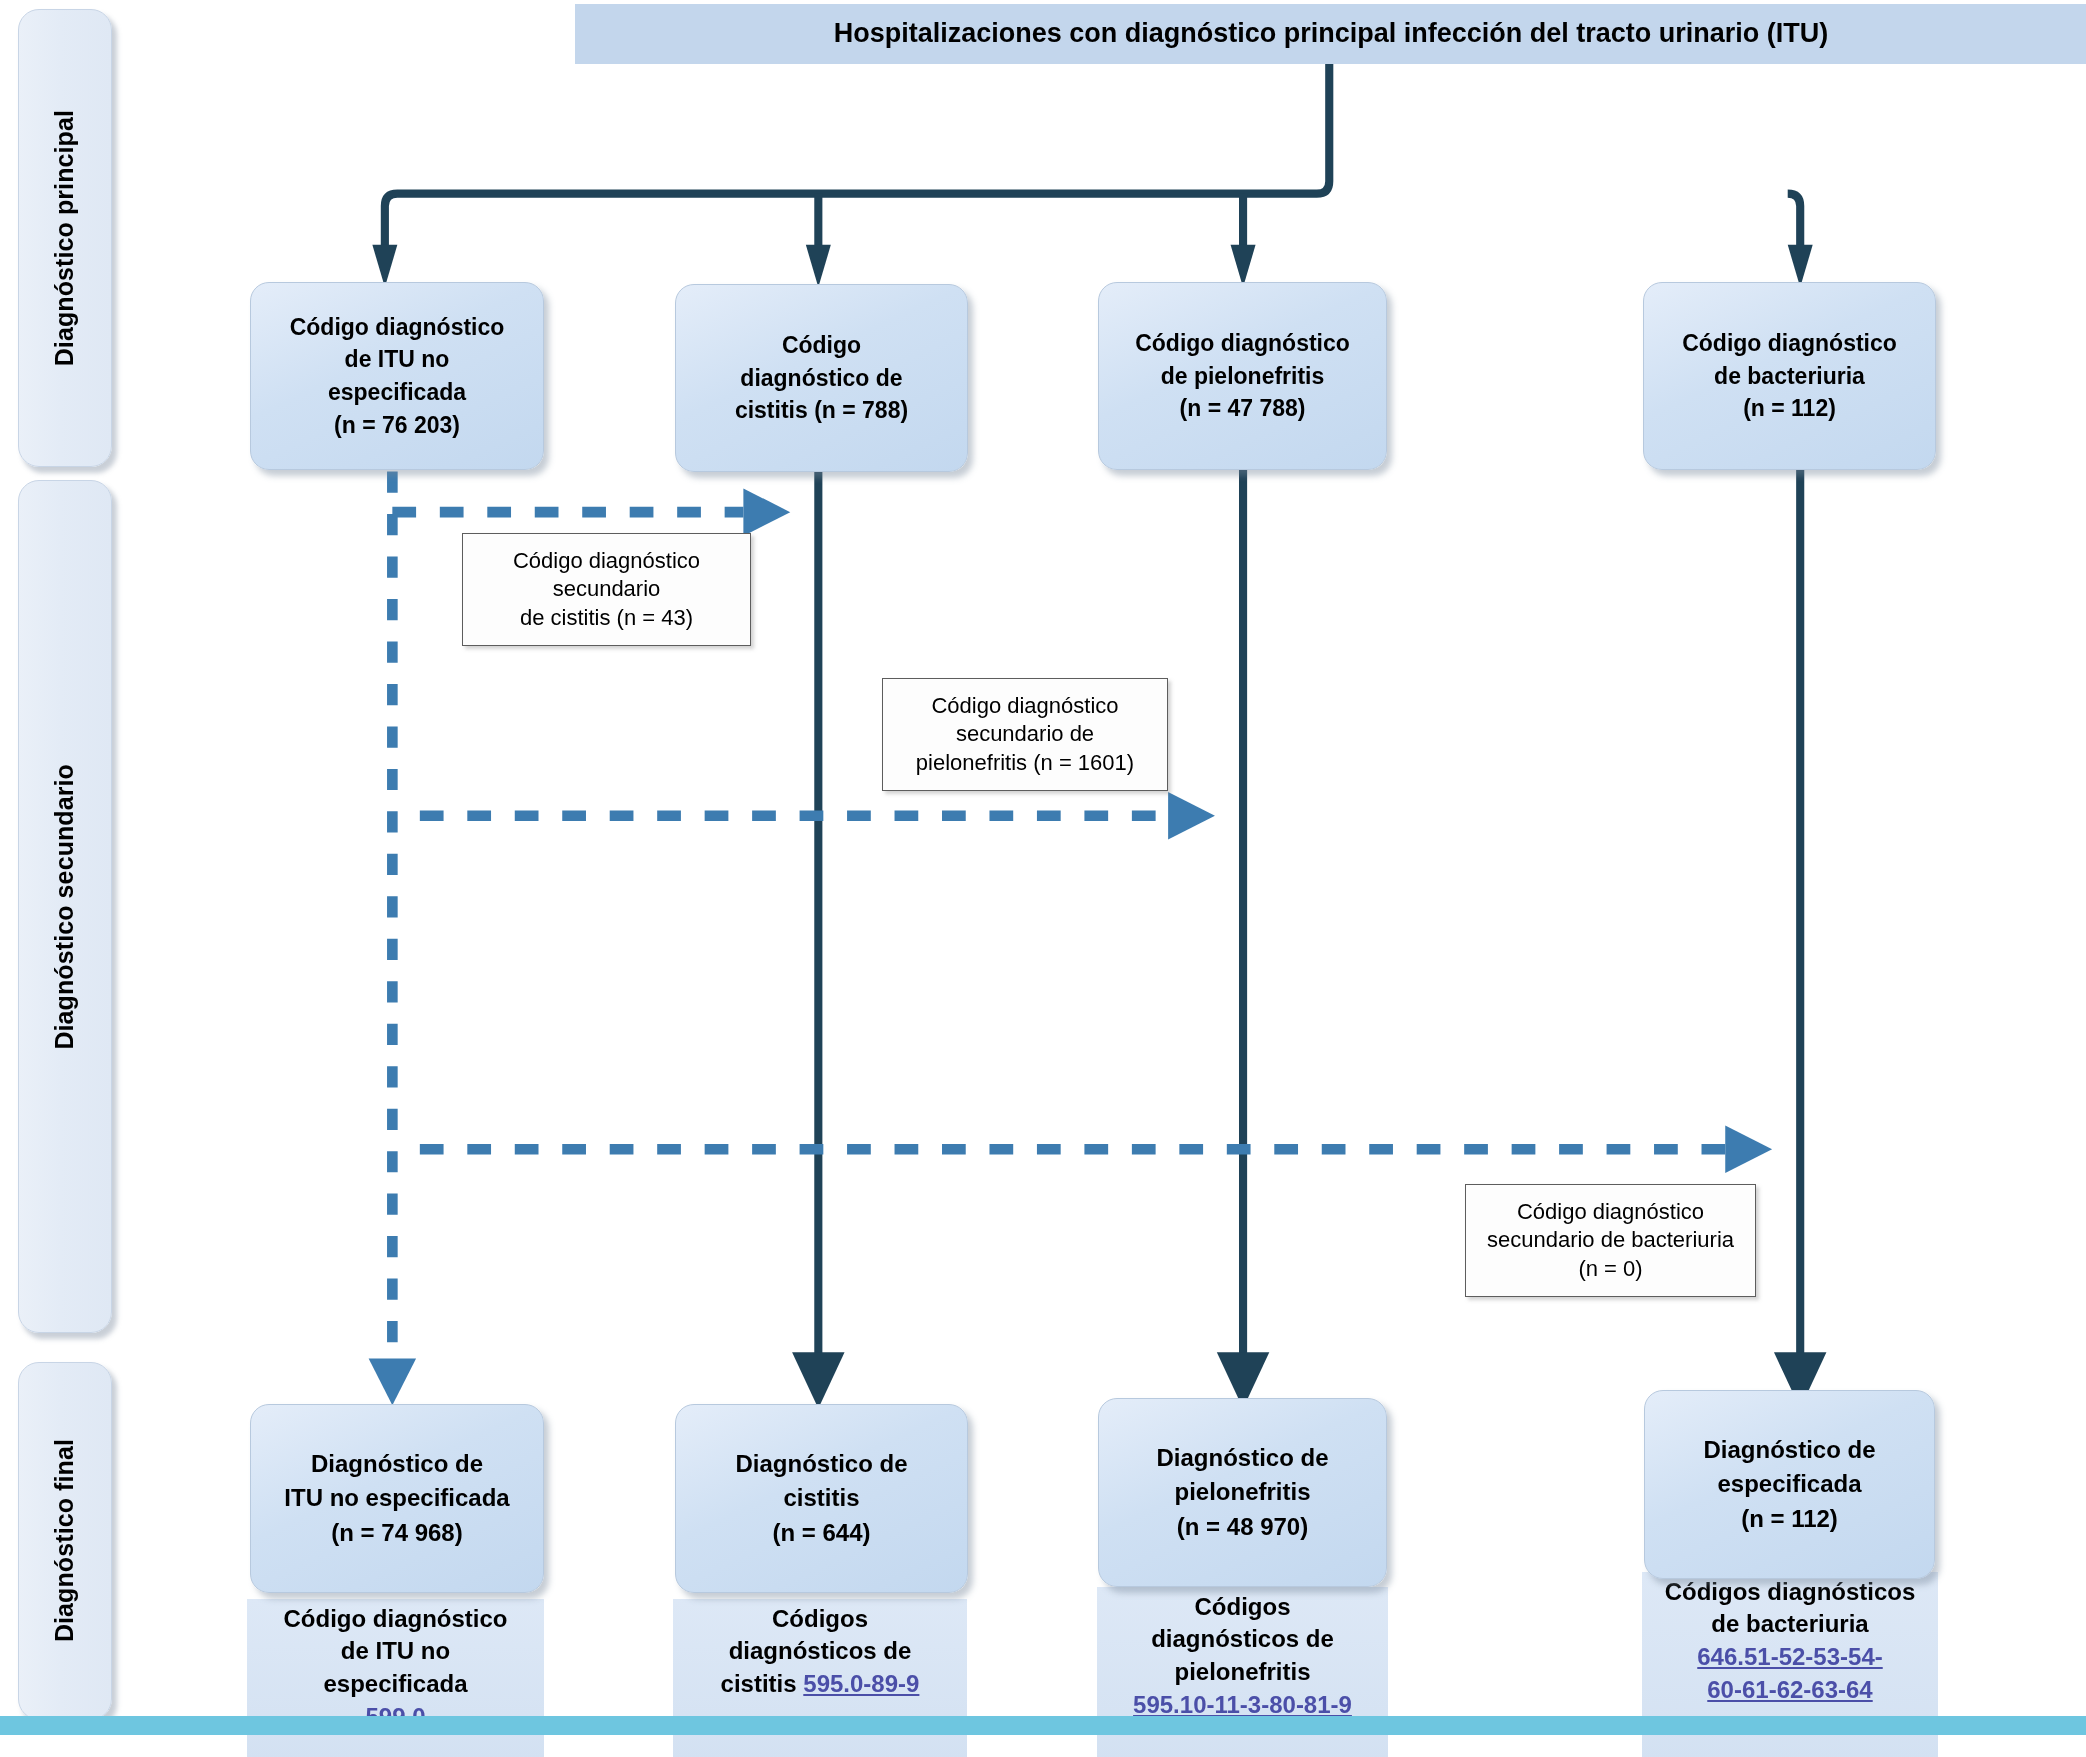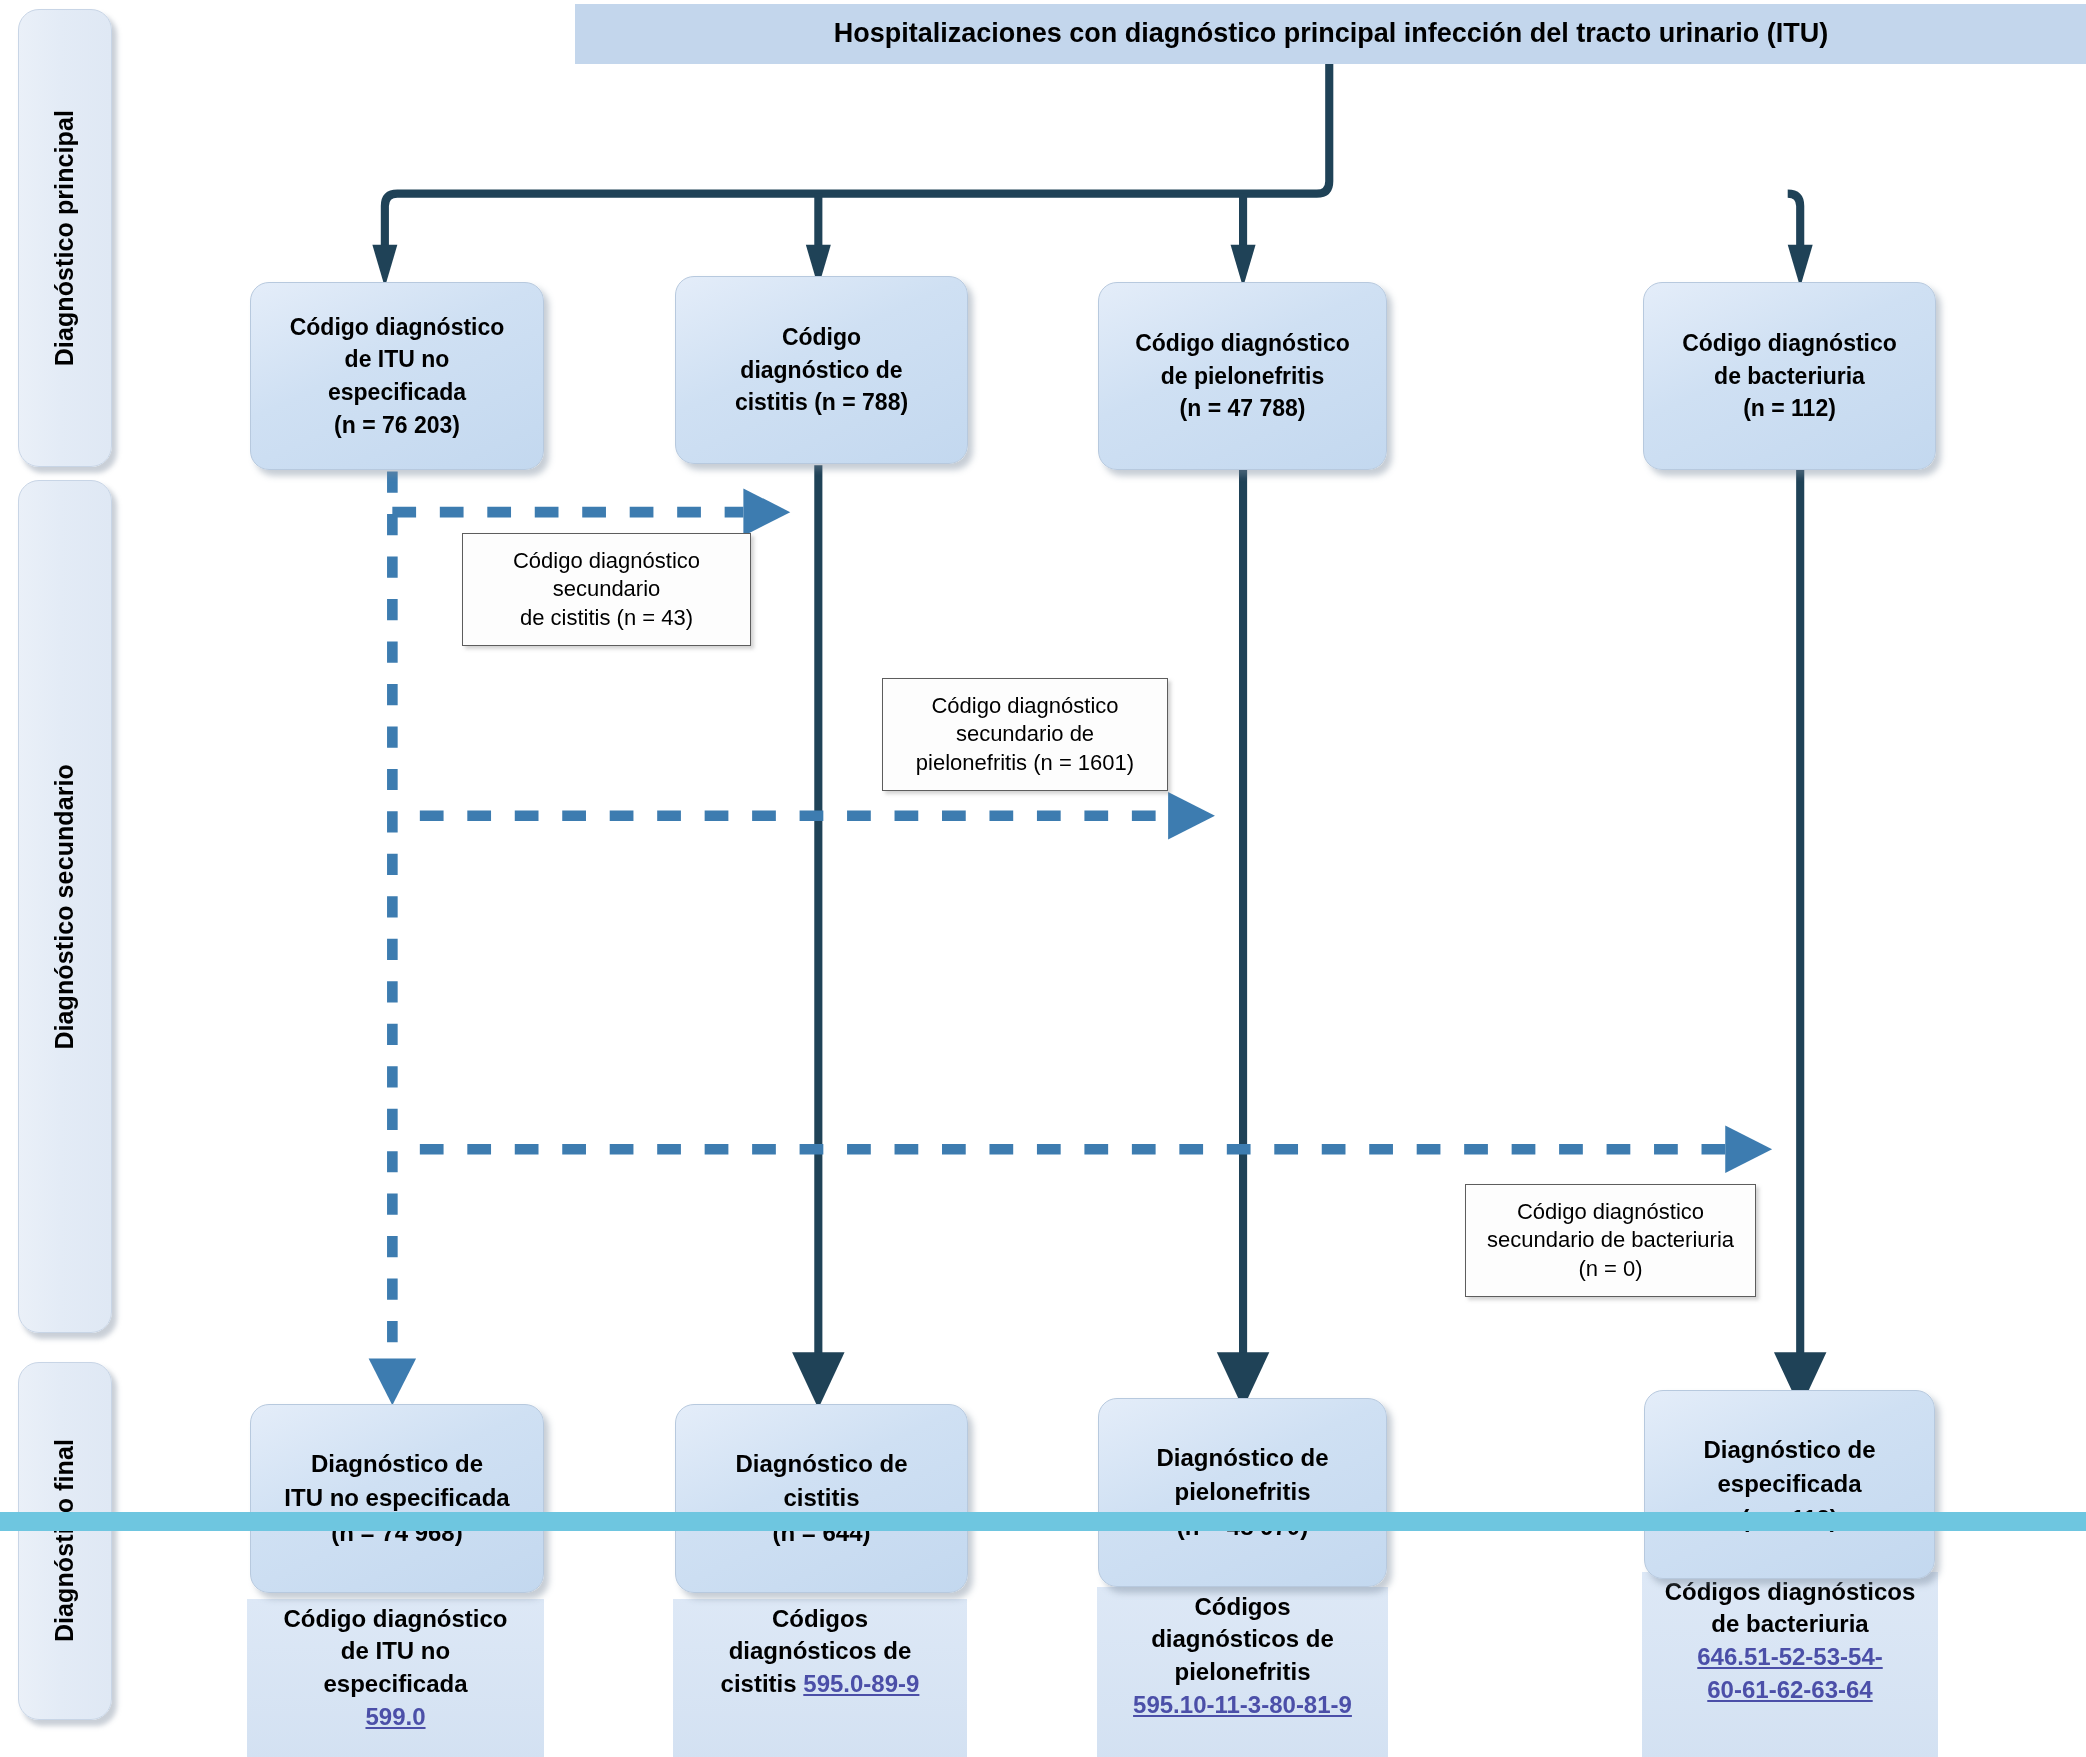--- a/index.html
+++ b/index.html
@@ -1,20 +1,20 @@
 <!DOCTYPE html>
 <html style="font-size:10px"><head>
 <meta charset="utf-8">
 <style>
   html,body{margin:0;padding:0;background:#ffffff;}
   body{
     font-family:"Liberation Sans", sans-serif;
     width:2087px;height:1757px;position:relative;overflow:hidden;
   }
-  #stage{position:absolute;left:0;top:0;width:2087px;height:1531px;}
+  #stage{position:absolute;left:0;top:0;width:2087px;height:1735px;}
 
   
   #wires{position:absolute;left:0;top:0;width:2087px;height:1757px;z-index:1;}
 
   
   .rail{
     position:absolute;
     background:linear-gradient(to right,#eaf0f8 0%,#e3ebf6 45%,#dfe8f4 100%);
     border:1.2px solid #c8d5e6;
     border-radius:21px;
@@ -166,21 +166,21 @@
     <span style="font-size:25px;">Diagnóstico final</span>
   </div>
 
   <div class="pbox" style="left:250px;top:282px;width:292px;height:186px;font-size:23px;">
     <span class="ln">Código diagnóstico</span>
     <span class="ln">de ITU no</span>
     <span class="ln">especificada</span>
     <span class="ln">(n = 76 203)</span>
   </div>
 
-  <div class="pbox" style="left:675px;top:276px;width:291px;height:186px;font-size:23px;">
+  <div class="pbox" style="left:675px;top:284px;width:291px;height:186px;font-size:23px;">
     <span class="ln">Código</span>
     <span class="ln">diagnóstico de</span>
     <span class="ln">cistitis (n = 788)</span>
   </div>
 
   <div class="pbox" style="left:1098px;top:282px;width:287px;height:186px;font-size:23px;">
     <span class="ln">Código diagnóstico</span>
     <span class="ln">de pielonefritis</span>
     <span class="ln">(n = 47 788)</span>
   </div>

